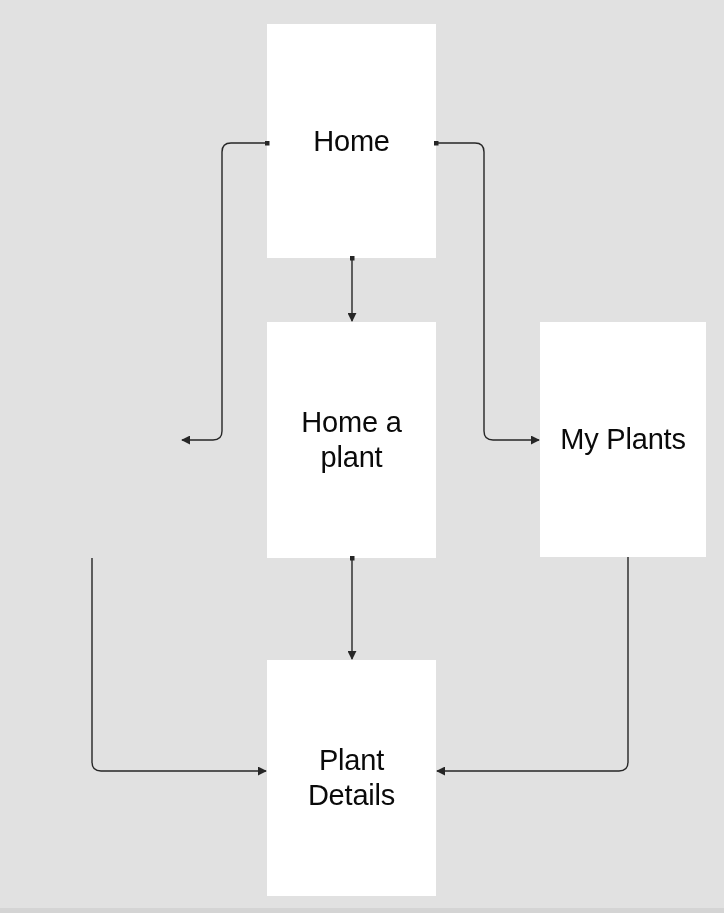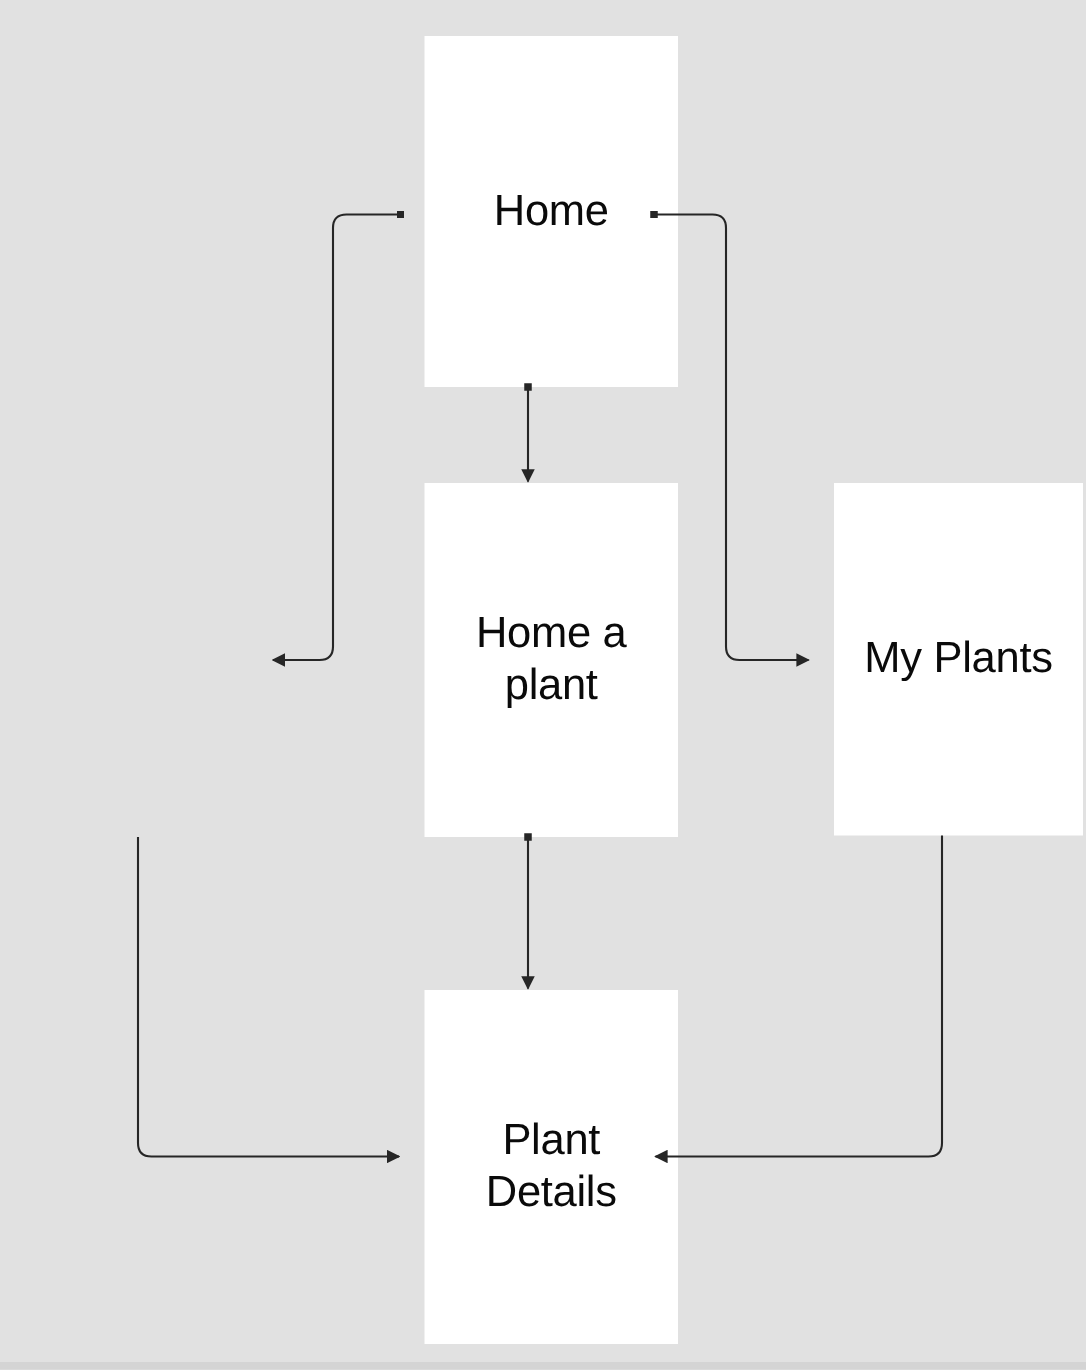--- a/index.html
+++ b/index.html
@@ -21,21 +21,20 @@
     position:relative;
     width:724px;height:913px;
     background:var(--bg);
   }
   .node{
     position:absolute;
     background:var(--node-fill);
     display:flex;
     align-items:center;
     justify-content:center;
-    margin-left:16px;
   }
   .node-label{
     font-size:29px;
     line-height:35px;
     letter-spacing:-0.2px;
     color:var(--text);
     text-align:center;
     white-space:pre-line;
   }
   #edges{

